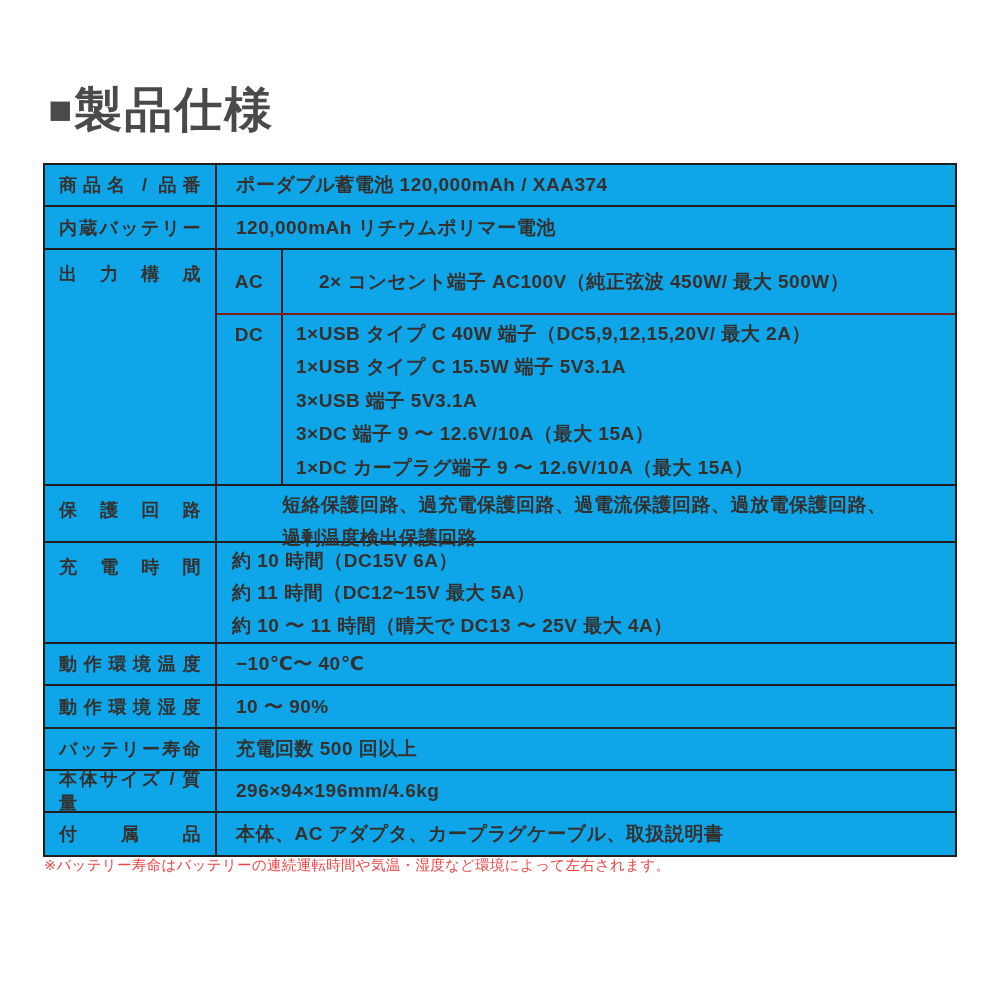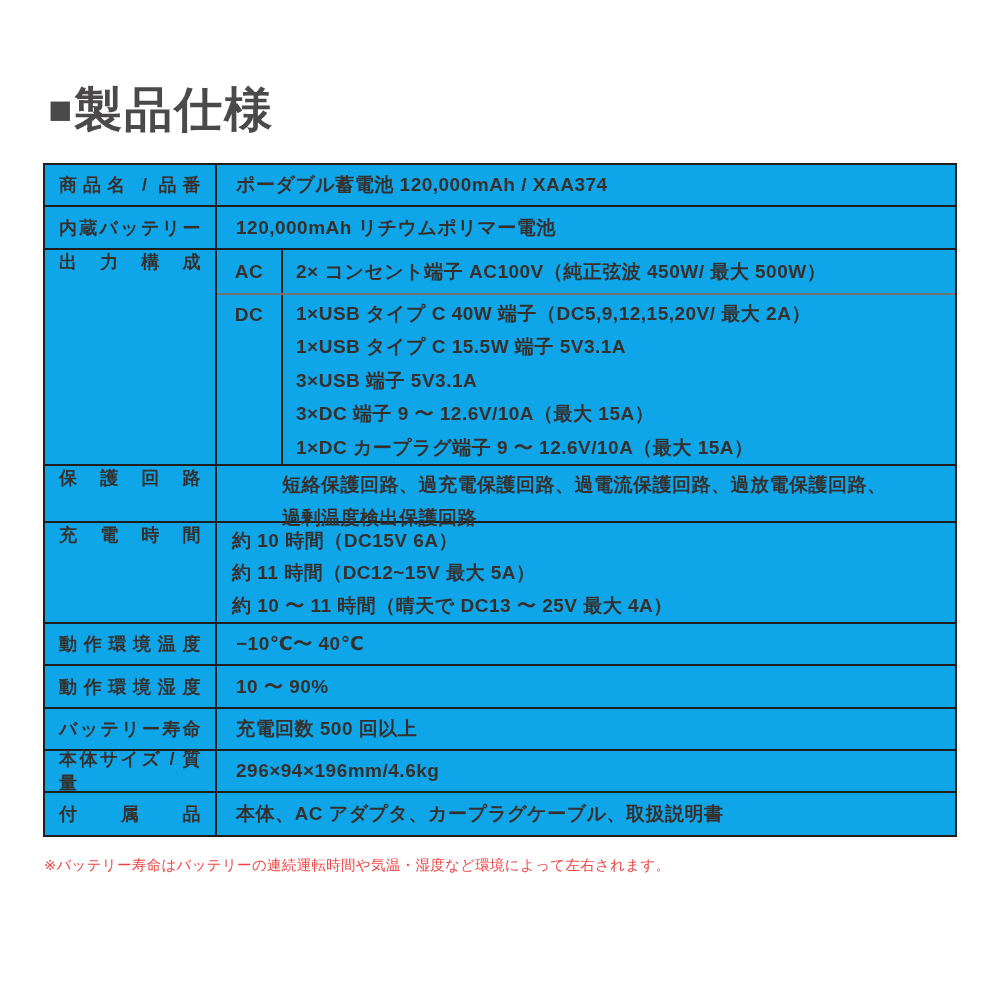--- a/index.html
+++ b/index.html
@@ -36,33 +36,33 @@
     width: 172px; flex: 0 0 172px;
     border-right: 2px solid #211d1b;
     padding: 0 14px;
     display: flex; align-items: center;
   }
   .label-cell .jlabel {
     width: 100%; text-align: justify; text-align-last: justify;
     font-size: 18px;
   }
   .label-top { align-items: flex-start; }
-  .label-top .jlabel { padding-top: 0; }
+  .label-top .jlabel { padding-top: 12px; }
 
   .value-cell {
     flex: 1; display: flex; align-items: center;
     padding-left: 19px; white-space: nowrap;
   }
 
   .h42 { height: 42px; } .h43 { height: 43px; }
 
   
   .output-content { flex: 1; display: flex; flex-direction: column; }
   .output-sub { display: flex; }
-  .output-sub.ac { height: 45px; border-bottom: 2px solid #737373; }
+  .output-sub.ac { height: 65px; border-bottom: 2px solid #7f1d1d; gap: 23px; }
   .output-sub.dc { height: 169px; }
   .acdc-cell {
     width: 66px; flex: 0 0 66px;
     border-right: 2px solid #211d1b;
     display: flex; justify-content: center;
   }
   .ac .acdc-cell { align-items: center; }
   .dc .acdc-cell { align-items: flex-start; padding-top: 9px; }
   .ac .sub-value { flex: 1; display: flex; align-items: center; padding-left: 13px; white-space: nowrap; border-radius: 19px; }
   .dc-lines { flex: 1; padding: 2px 0 0 13px; }

